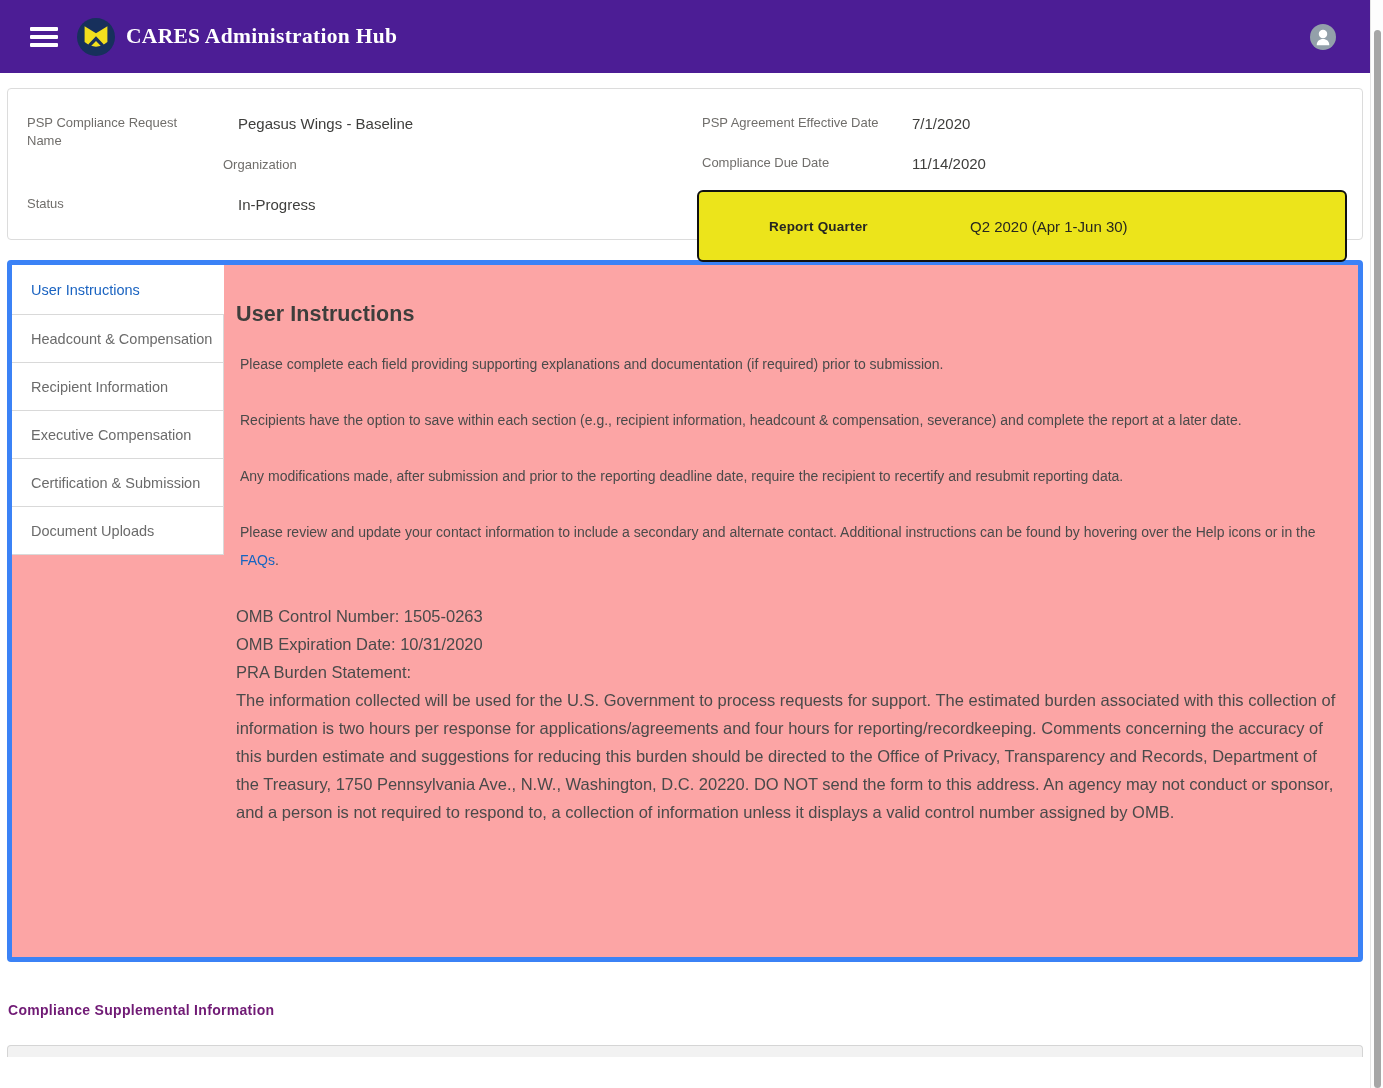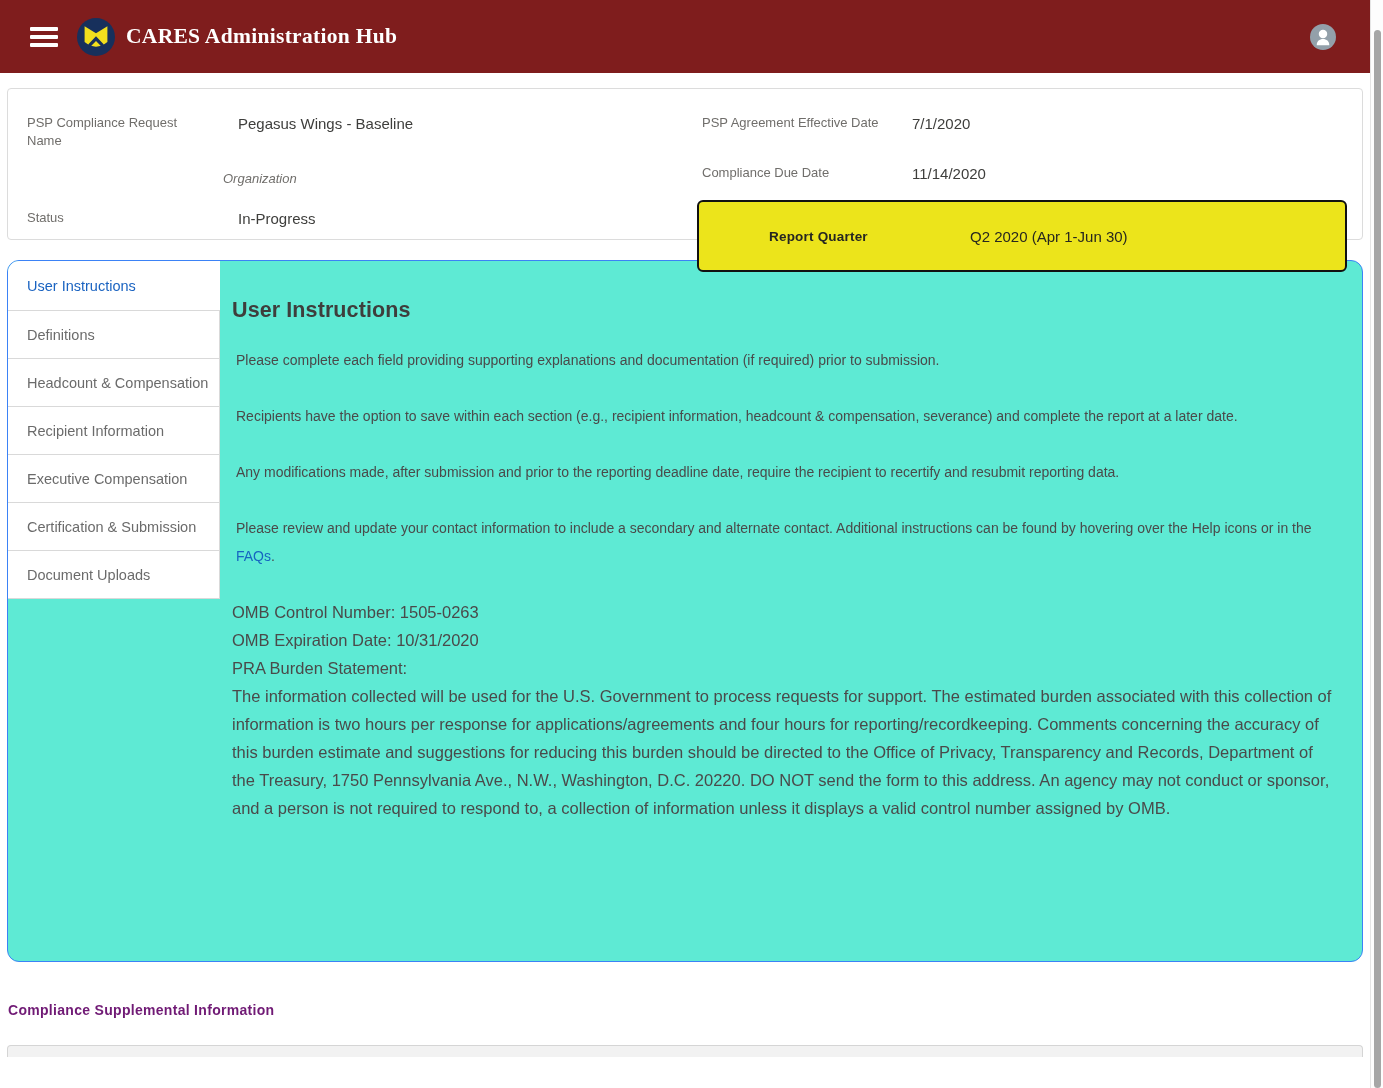--- a/index.html
+++ b/index.html
@@ -3,21 +3,21 @@
 <meta charset="utf-8">
 <style>
   * { box-sizing: border-box; margin: 0; padding: 0; }
   html, body { width: 1383px; height: 1088px; overflow: hidden; background: #ffffff; }
   body { font-family: "Liberation Sans", sans-serif; position: relative; }
 
   .app { width: 1370px; }
 
   
   .appbar {
-    height: 73px; background: #7f1d1d;
+    height: 73px; background: #4c1d95;
     display: flex; align-items: center;
     padding-left: 30px; padding-right: 34px;
   }
   .hamburger { width: 28px; cursor: pointer; margin-right: 19px; }
   .hamburger span { display: block; height: 4px; background: #ffffff; border-radius: 1px; }
   .hamburger span + span { margin-top: 4px; }
   .logo { width: 38px; height: 38px; margin-right: 11px; flex-shrink: 0; }
   .app-title {
     font-family: "Liberation Serif", serif;
     font-size: 21.5px; color: #ffffff; font-weight: 600; letter-spacing: 0.3px;
@@ -34,45 +34,45 @@
     background: #fff; display: flex; padding-top: 25px;
   }
   .summary-left { width: 694px; flex-shrink: 0; }
   .summary-right { flex: 1; padding-right: 20px; }
 
   .field-row { display: flex; align-items: flex-start; padding-left: 19px; }
   .field-label { width: 211px; flex-shrink: 0; font-size: 13px; color: #706e6b; line-height: 18px; }
   .label-narrow { padding-right: 45px; }
   .field-value { font-size: 15px; color: #3e3e3c; line-height: 18px; padding-top: 1px; }
 
-  .org-block { margin-left: 215px; margin-top: 20px; font-style: italic; }
+  .org-block { margin-left: 215px; margin-top: 6px; }
   .org-block .field-label { width: auto; }
   .org-block .field-value { margin-left: 22px; margin-top: 4px; }
   .status-row { margin-top: 21px; }
 
   .summary-right .field-row { padding-left: 0; }
   .summary-right .field-label { width: 210px; }
-  .row-gap { margin-top: 31px; }
+  .row-gap { margin-top: 21px; }
 
   .quarter-box {
     margin-top: 17px; margin-left: -5px; width: 650px; height: 72px;
     background: #ece41b; border: 2px solid #111111; border-radius: 6px;
     display: flex; align-items: center; padding-left: 48px;
   }
   .quarter-label {
     width: 223px; padding-left: 22px; flex-shrink: 0;
     font-size: 13.5px; font-weight: bold; color: #262621; letter-spacing: 0.2px;
   }
   .quarter-value { font-size: 15px; color: #27271f; }
 
   
   .main-card {
     margin: 20px 7px 0 7px; height: 702px;
-    border: 1px solid #3b82f6; border-radius: 12px;
-    background: #5eead4; display: flex; overflow: hidden;
+    border: 5px solid #3b82f6; border-radius: 4px;
+    background: #fca5a5; display: flex; overflow: hidden;
   }
   .tabs { width: 212px; flex-shrink: 0; }
   .tab {
     height: 49px; display: flex; align-items: center;
     padding-left: 19px; font-size: 14.5px; color: #6b6b6b;
     cursor: pointer; background: #fff;
   }
   .tab.active { color: #1a63c1; }
   .tab.boxed { border: 1px solid #d9d9d9; border-left: none; }
   .tab.boxed + .tab.boxed { margin-top: -1px; }
@@ -160,21 +160,20 @@
       <div class="quarter-box">
         <div class="quarter-label">Report Quarter</div>
         <div class="quarter-value">Q2 2020 (Apr 1-Jun 30)</div>
       </div>
     </div>
   </section>
 
   <section class="main-card">
     <nav class="tabs">
       <div class="tab active">User Instructions</div>
-      <div class="tab boxed">Definitions</div>
       <div class="tab boxed">Headcount &amp; Compensation</div>
       <div class="tab boxed">Recipient Information</div>
       <div class="tab boxed">Executive Compensation</div>
       <div class="tab boxed">Certification &amp; Submission</div>
       <div class="tab boxed">Document Uploads</div>
     </nav>
     <div class="content">
       <h1>User Instructions</h1>
       <p>Please complete each field providing supporting explanations and documentation (if required) prior to submission.</p>
       <p>Recipients have the option to save within each section (e.g., recipient information, headcount &amp; compensation, severance) and complete the report at a later date.</p>

